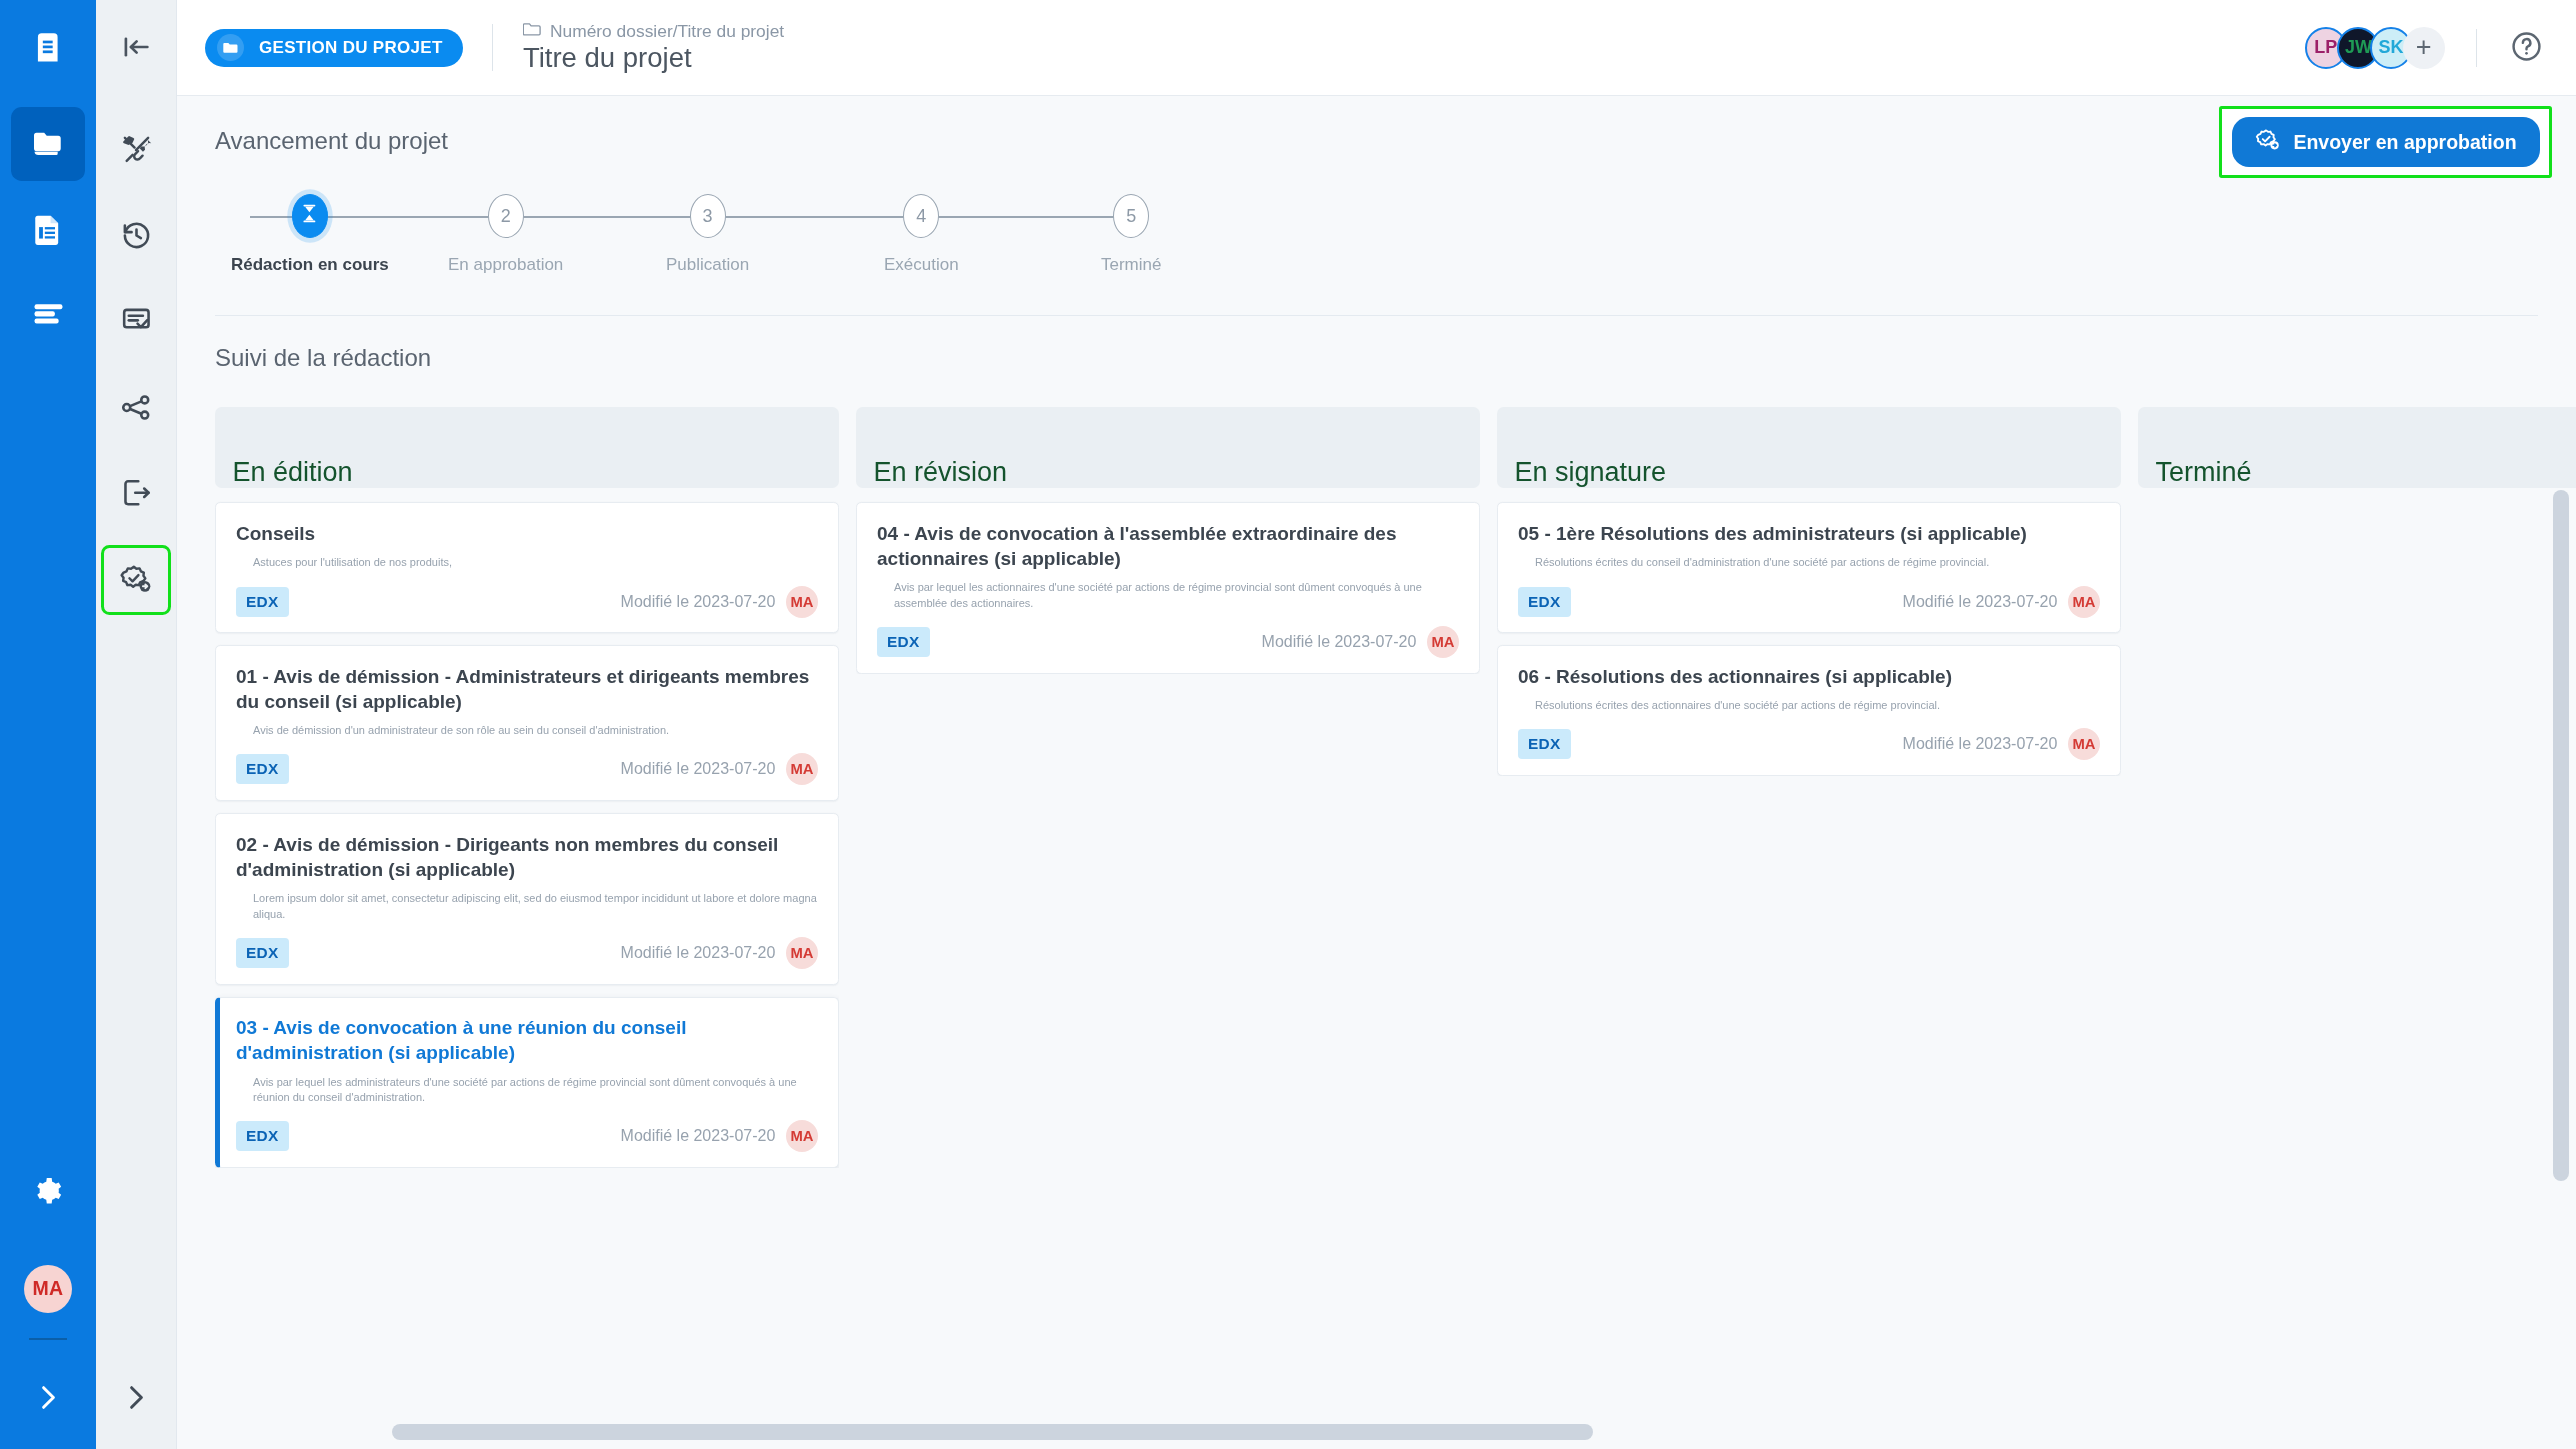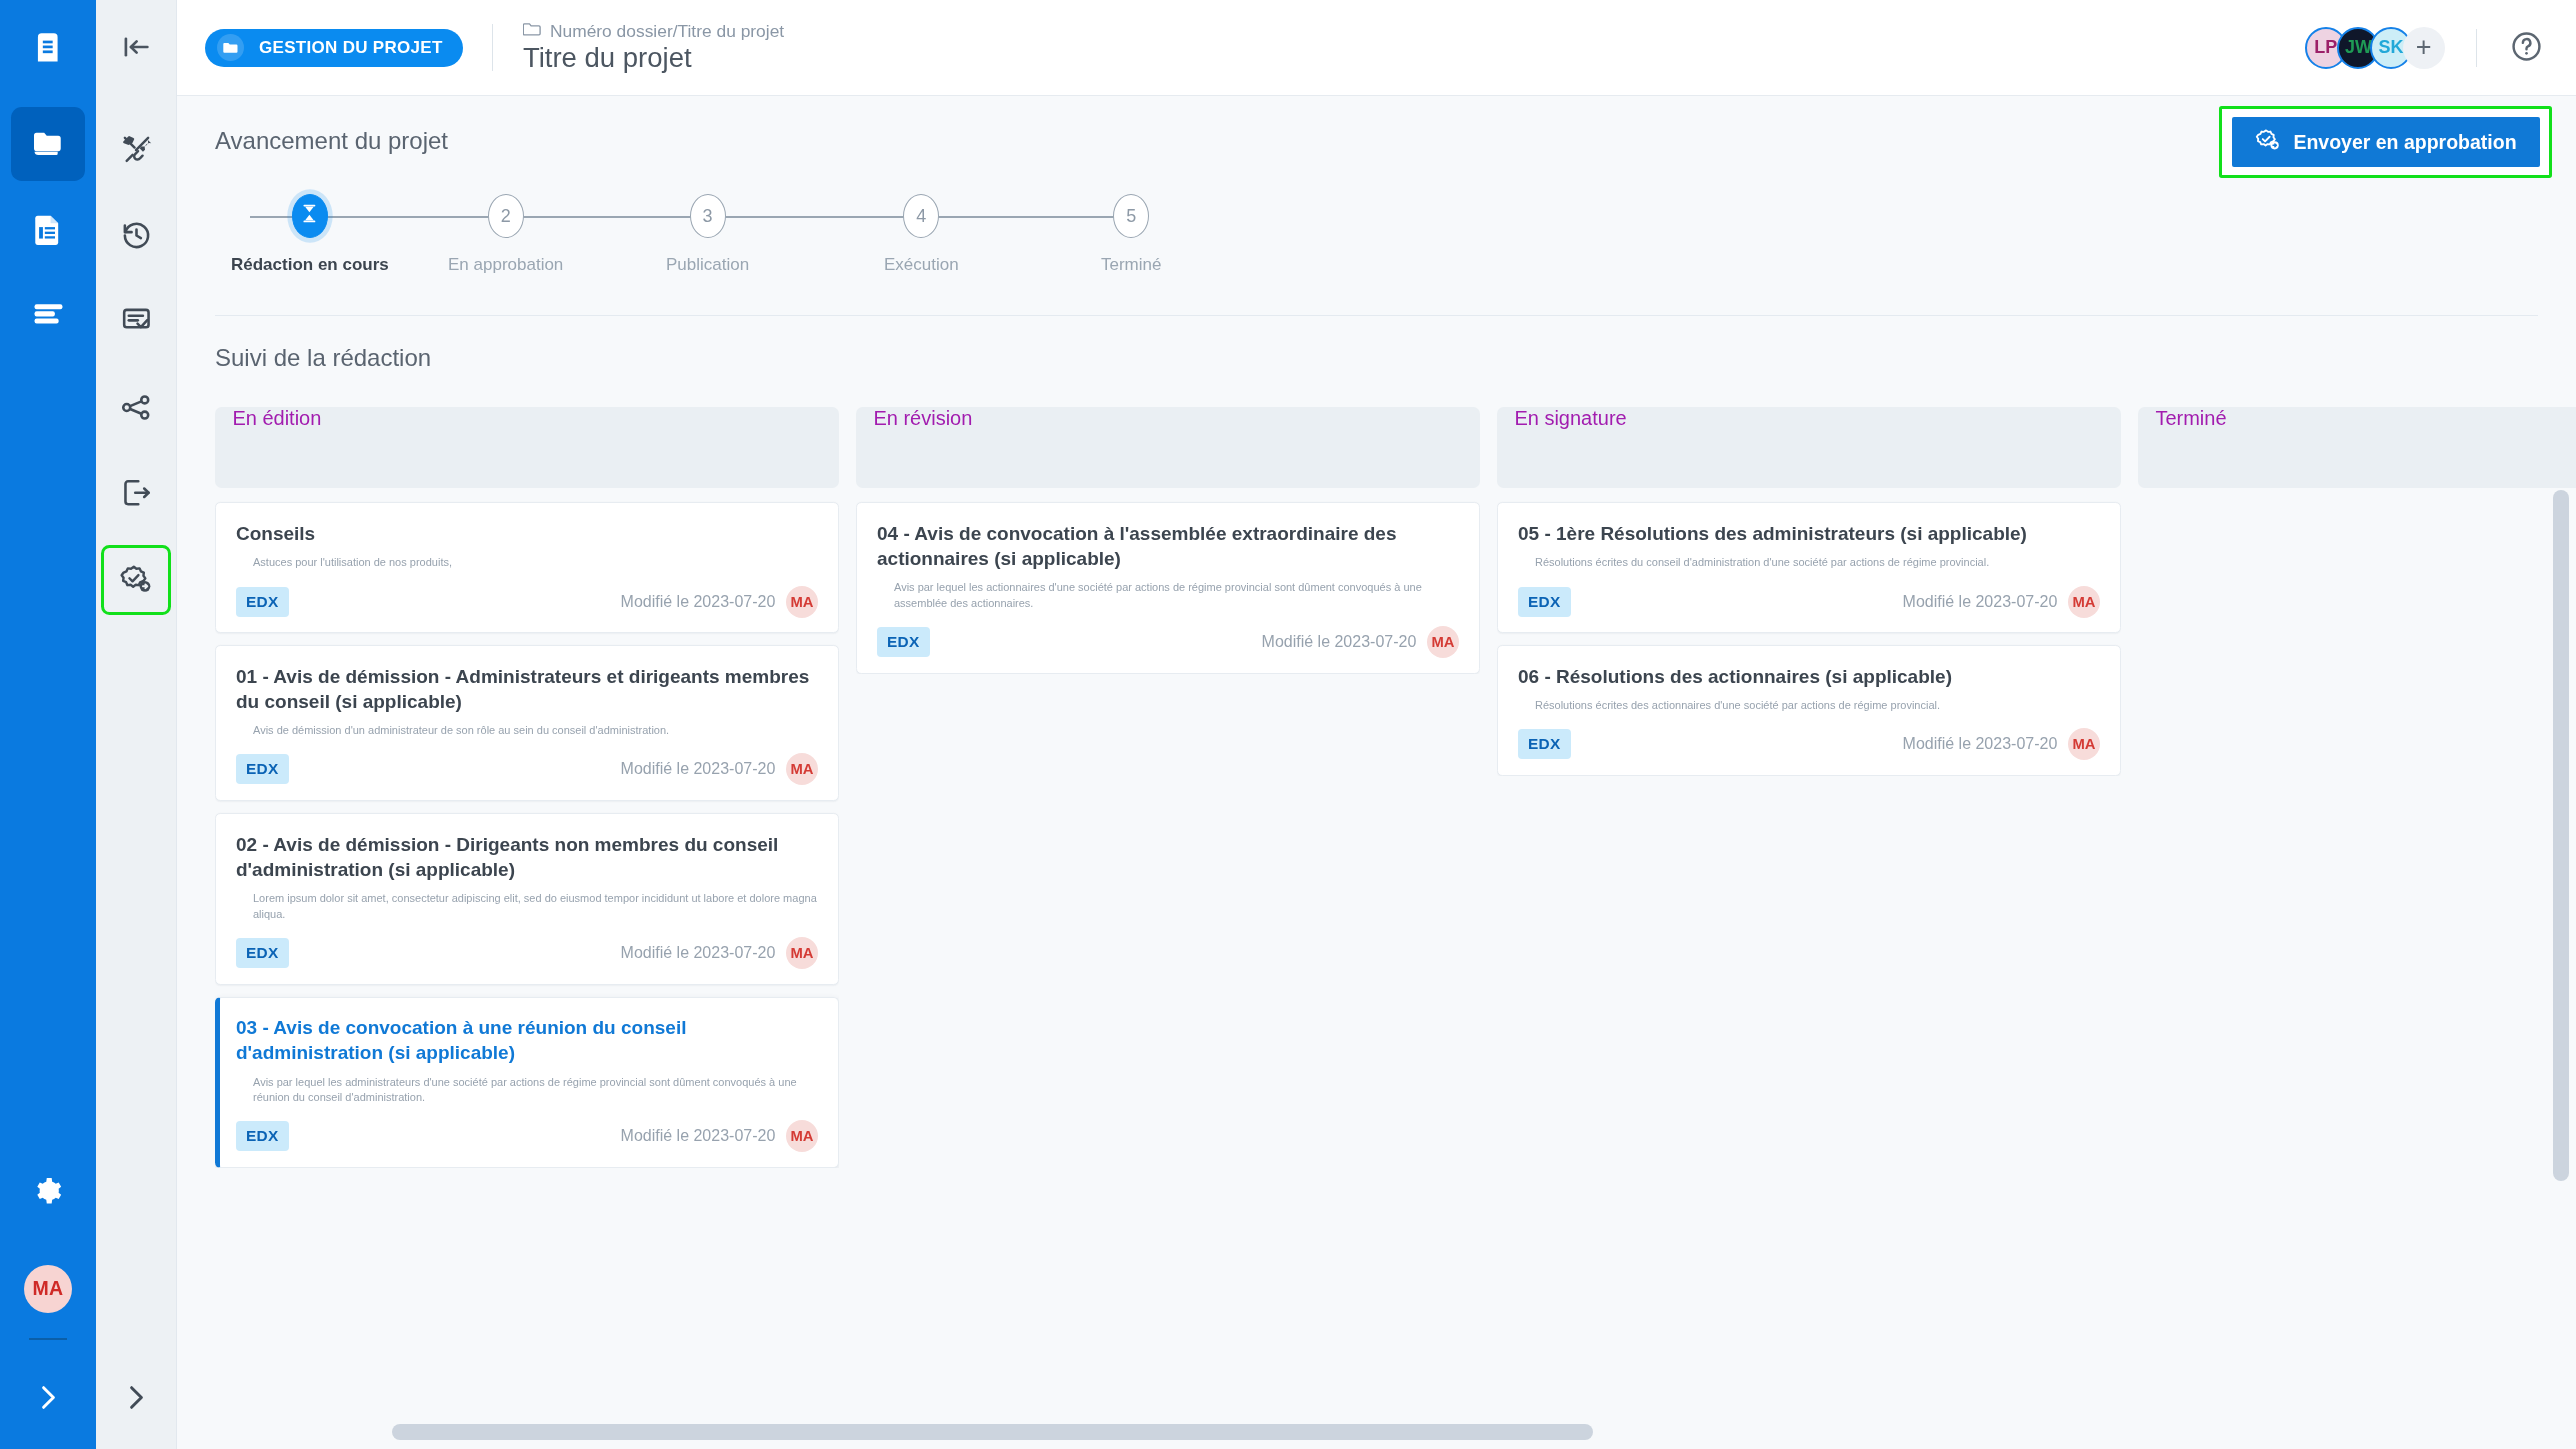--- a/index.html
+++ b/index.html
@@ -117,38 +117,38 @@
   .step-label { margin-top: 17px; font-size: 17px; color: #9aa6b2; white-space: nowrap; }
   .step.active .step-label { color: #3c4busy; }
   .step.active .step-label { color: #3c454f; font-weight: 700; }
 
   .approve-box {
     position: absolute; top: 106px; right: 24px;
     border: 3.4px solid #11e01a; background: #ffffff; border-radius: 2.7px;
     padding: 8px 9.4px;
   }
   .approve-btn {
-    height: 50px; border-radius: 2px; background: #1079d6; color: #fff;
+    height: 50px; border-radius: 17px; background: #1079d6; color: #fff;
     display: inline-flex; align-items: center; gap: 13.4px; padding: 0 23px;
     font-size: 19.5px; font-weight: 600; border: none; cursor: pointer;
     font-family: "Liberation Sans", sans-serif;
   }
 
   .divider-full { height: 0.7px; background: #e4eaf0; margin-top: 34px; }
 
   
   .board-wrap { padding: 28px 0 0 38px; flex: 1 1 auto; display: flex; flex-direction: column; min-height: 0; }
   .board-title { font-size: 24px; color: #5a6470; font-weight: 400; margin-bottom: 0; }
   .board-scroll { position: relative; margin-top: 35px; flex: 1 1 auto; display: flex; gap: 17px; min-height: 0; overflow: hidden; }
   .column { width: 624px; flex: 0 0 624px; display: flex; flex-direction: column; min-height: 0; }
   .column.last { width: 510px; flex: 0 0 510px; }
   .col-head {
     height: 81px; background: #eaeff3; border-radius: 6.7px;
-    display: flex; align-items: flex-start; padding: 0 17.4px;
-    font-size: 20px; color: #a21caf; flex: 0 0 81px;
+    display: flex; align-items: flex-end; padding: 0 17.4px;
+    font-size: 27px; color: #14532d; flex: 0 0 81px;
   }
   .col-body { padding-top: 14.8px; display: flex; flex-direction: column; gap: 12px; overflow: hidden; }
 
   .card {
     background: #ffffff; border: 0.7px solid #e7ecf1; border-radius: 5.4px;
     padding: 17.4px 20px 14.8px 20px;
     box-shadow: 0 0.7px 1.3px rgba(30,50,80,.05);
   }
   .card.selected {
     border-left: 5.4px solid #1079d6;

